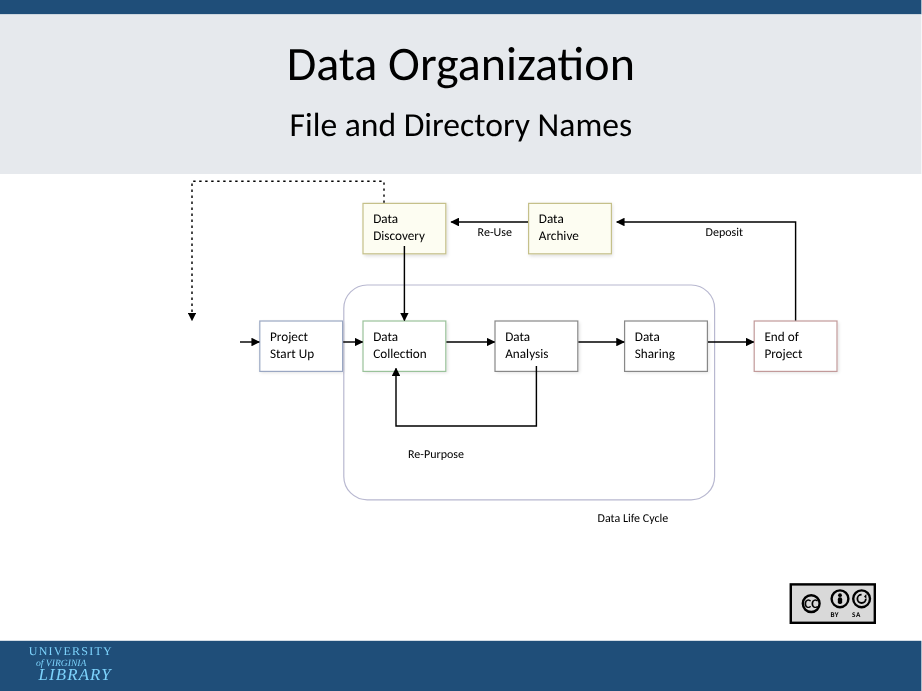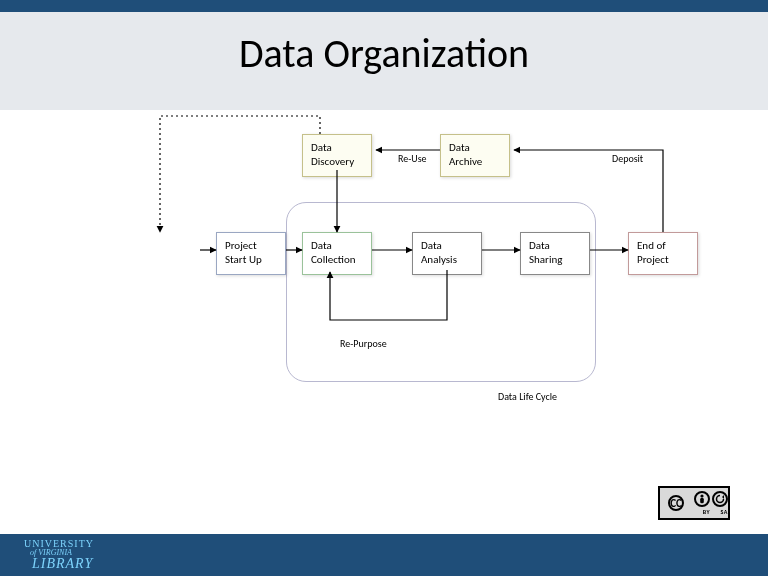--- a/index.html
+++ b/index.html
@@ -95,21 +95,21 @@
     flex-direction: column;
   }
   .cc-right {
     flex: 1;
     display: flex;
   }
   .cc-col {
     flex: 1;
     display: flex;
     flex-direction: column;
-    align-items: flex-end;
+    align-items: flex-start;
     justify-content: center;
   }
   .cc-icon {
     width: 16px;
     height: 16px;
     border: 2px solid #000;
     border-radius: 50%;
     display: flex;
     align-items: center;
     justify-content: center;
@@ -147,20 +147,21 @@
   .footer-logo .l2 { font-size: 8px; font-style: italic; margin-left: 6px; }
   .footer-logo .l3 { font-size: 14px; letter-spacing: 1px; margin-left: 8px; font-style: italic; }
 </style>
 </head>
 <body>
 
 <div class="top-bar"></div>
 
 <div class="header">
   <h1 class="title">Data Organization</h1>
+  <h2 class="subtitle">File and Directory Names</h2>
 </div>
 
 <div class="diagram-area">
 
   <div class="lifecycle-group" style="left:286px; top:92px; width:310px; height:180px;"></div>
   <div class="lifecycle-label" style="left:498px; top:250px;">Data Life Cycle</div>
 
   <div class="box yellow" style="left:302px; top:24px; white-space:pre-line;">Data
 Discovery</div>
   <div class="box yellow" style="left:440px; top:24px; white-space:pre-line;">Data
@@ -171,21 +172,21 @@
   <div class="box green" style="left:302px; top:122px; white-space:pre-line;">Data
 Collection</div>
   <div class="box" style="left:412px; top:122px; white-space:pre-line;">Data
 Analysis</div>
   <div class="box" style="left:520px; top:122px; white-space:pre-line;">Data
 Sharing</div>
   <div class="box red" style="left:628px; top:122px; white-space:pre-line;">End of
 Project</div>
 
   <div class="edge-label" style="left:398px; top:30px;">Re-Use</div>
-  <div class="edge-label" style="left:612px; top:30px;">Deposit</div>
+  <div class="edge-label" style="left:588px; top:30px;">Deposit</div>
   <div class="edge-label" style="left:340px; top:215px;">Re-Purpose</div>
 
   <svg class="arrows">
     <defs>
       <marker id="ah" viewBox="0 0 10 10" refX="9" refY="5" markerWidth="6" markerHeight="6" orient="auto">
         <path d="M 0 0 L 10 5 L 0 10 z" fill="#000"></path>
       </marker>
     </defs>
 
     <line x1="200" y1="140" x2="216" y2="140" stroke="#000" stroke-width="1.2" marker-end="url(#ah)"></line>

